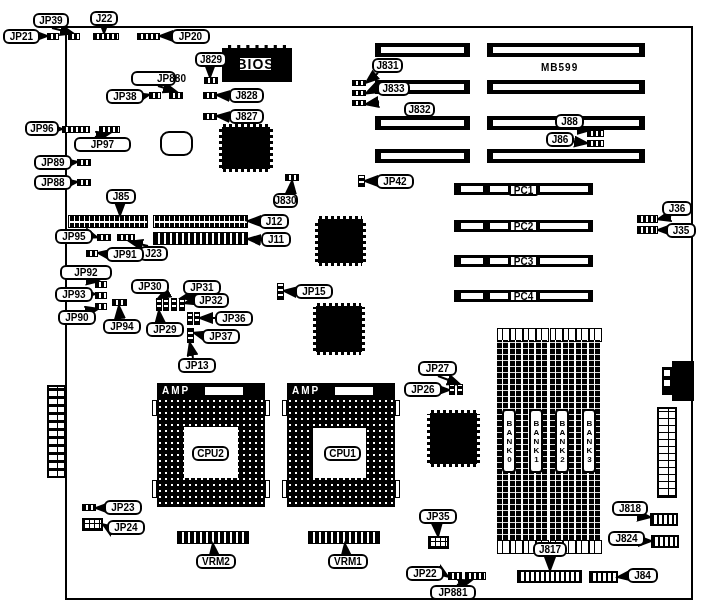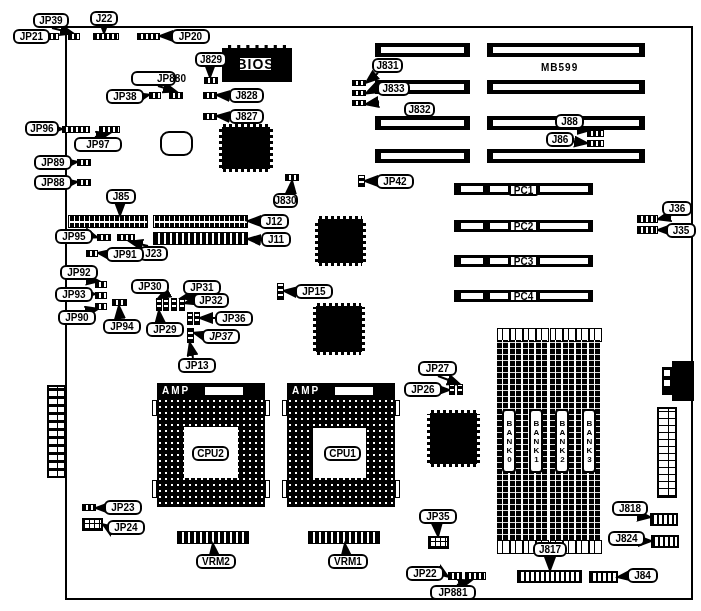--- a/index.html
+++ b/index.html
@@ -311,54 +311,54 @@
     <div class="abs jmp-h" style="left: 637px; top: 226px; width: 21px; height: 8px;"></div>
     <div class="abs jmp-v" style="left: 449px; top: 384px; width: 6px; height: 11px;"></div>
     <div class="abs jmp-v" style="left: 457px; top: 384px; width: 6px; height: 11px;"></div>
     <div class="abs jmp-h" style="left: 82px; top: 504px; width: 14px; height: 7px;"></div>
     <div class="abs jmp-g" style="left: 82px; top: 518px; width: 21px; height: 13px;"></div>
     <div class="abs jmp-g" style="left: 428px; top: 536px; width: 21px; height: 13px;"></div>
     <div class="abs jmp-h" style="left: 448px; top: 572px; width: 14px; height: 8px;"></div>
     <div class="abs jmp-h" style="left: 465px; top: 572px; width: 21px; height: 8px;"></div>
     <div class="abs cal" style="left: 33px; top: 13px; width: 36px; height: 15px;">JP39</div>
     <div class="abs cal" style="left: 90px; top: 11px; width: 28px; height: 15px;">J22</div>
-    <div class="abs cal" style="left: 3px; top: 29px; width: 37px; height: 15px; margin-left: 10px;">JP21</div>
+    <div class="abs cal" style="left: 3px; top: 29px; width: 37px; height: 15px;">JP21</div>
     <div class="abs cal" style="left: 171px; top: 29px; width: 39px; height: 15px;">JP20</div>
     <div class="abs cal" style="left: 195px; top: 52px; width: 32px; height: 15px;">J829</div>
     <div class="abs cal" style="left: 131px; top: 71px; width: 45px; height: 15px; padding-left: 36px;">JP880</div>
     <div class="abs cal" style="left: 106px; top: 89px; width: 38px; height: 15px;">JP38</div>
     <div class="abs cal" style="left: 229px; top: 88px; width: 35px; height: 15px;">J828</div>
     <div class="abs cal" style="left: 229px; top: 109px; width: 35px; height: 15px;">J827</div>
     <div class="abs cal" style="left: 25px; top: 121px; width: 34px; height: 15px;">JP96</div>
-    <div class="abs cal" style="left: 74px; top: 137px; width: 48px; height: 15px;">JP97</div>
+    <div class="abs cal" style="left: 74px; top: 137px; width: 57px; height: 15px;">JP97</div>
     <div class="abs cal" style="left: 34px; top: 155px; width: 38px; height: 15px;">JP89</div>
     <div class="abs cal" style="left: 34px; top: 175px; width: 38px; height: 15px;">JP88</div>
     <div class="abs cal" style="left: 106px; top: 189px; width: 30px; height: 15px;">J85</div>
     <div class="abs cal" style="left: 372px; top: 58px; width: 31px; height: 15px;">J831</div>
     <div class="abs cal" style="left: 377px; top: 81px; width: 33px; height: 15px;">J833</div>
     <div class="abs cal" style="left: 372px; top: 102px; width: 31px; height: 15px; margin-left: 32px;">J832</div>
     <div class="abs cal" style="left: 555px; top: 114px; width: 29px; height: 15px;">J88</div>
     <div class="abs cal" style="left: 546px; top: 132px; width: 28px; height: 15px;">J86</div>
     <div class="abs cal" style="left: 376px; top: 174px; width: 38px; height: 15px;">JP42</div>
     <div class="abs cal" style="left: 273px; top: 193px; width: 25px; height: 15px;">J830</div>
     <div class="abs cal" style="left: 259px; top: 214px; width: 30px; height: 15px;">J12</div>
     <div class="abs cal" style="left: 261px; top: 232px; width: 30px; height: 15px;">J11</div>
     <div class="abs cal" style="left: 55px; top: 229px; width: 38px; height: 15px;">JP95</div>
     <div class="abs cal" style="left: 139px; top: 246px; width: 29px; height: 15px;">J23</div>
     <div class="abs cal" style="left: 106px; top: 247px; width: 38px; height: 15px;">JP91</div>
-    <div class="abs cal" style="left: 60px; top: 265px; width: 38px; height: 15px;">JP92</div>
+    <div class="abs cal" style="left: 60px; top: 265px; width: 52px; height: 15px;">JP92</div>
     <div class="abs cal" style="left: 55px; top: 287px; width: 38px; height: 15px;">JP93</div>
     <div class="abs cal" style="left: 58px; top: 310px; width: 38px; height: 15px;">JP90</div>
     <div class="abs cal" style="left: 103px; top: 319px; width: 38px; height: 15px;">JP94</div>
     <div class="abs cal" style="left: 131px; top: 279px; width: 38px; height: 15px;">JP30</div>
     <div class="abs cal" style="left: 183px; top: 280px; width: 38px; height: 15px;">JP31</div>
     <div class="abs cal" style="left: 193px; top: 293px; width: 36px; height: 15px;">JP32</div>
     <div class="abs cal" style="left: 146px; top: 322px; width: 38px; height: 15px;">JP29</div>
     <div class="abs cal" style="left: 215px; top: 311px; width: 38px; height: 15px;">JP36</div>
-    <div class="abs cal" style="left: 202px; top: 329px; width: 38px; height: 15px; font-style: italic;">JP37</div>
+    <div class="abs cal" style="left: 202px; top: 329px; width: 38px; height: 15px;">JP37</div>
     <div class="abs cal" style="left: 178px; top: 358px; width: 38px; height: 15px; border-radius: 6px;">JP13</div>
     <div class="abs cal" style="left: 295px; top: 284px; width: 38px; height: 15px;">JP15</div>
     <div class="abs cal" style="left: 662px; top: 201px; width: 30px; height: 15px;">J36</div>
     <div class="abs cal" style="left: 666px; top: 223px; width: 30px; height: 15px;">J35</div>
     <div class="abs cal" style="left: 418px; top: 361px; width: 39px; height: 15px;">JP27</div>
     <div class="abs cal" style="left: 404px; top: 382px; width: 38px; height: 15px;">JP26</div>
     <div class="abs cal" style="left: 104px; top: 500px; width: 38px; height: 15px;">JP23</div>
     <div class="abs cal" style="left: 107px; top: 520px; width: 38px; height: 15px;">JP24</div>
     <div class="abs cal" style="left: 196px; top: 554px; width: 40px; height: 15px;">VRM2</div>
     <div class="abs cal" style="left: 328px; top: 554px; width: 40px; height: 15px;">VRM1</div>

